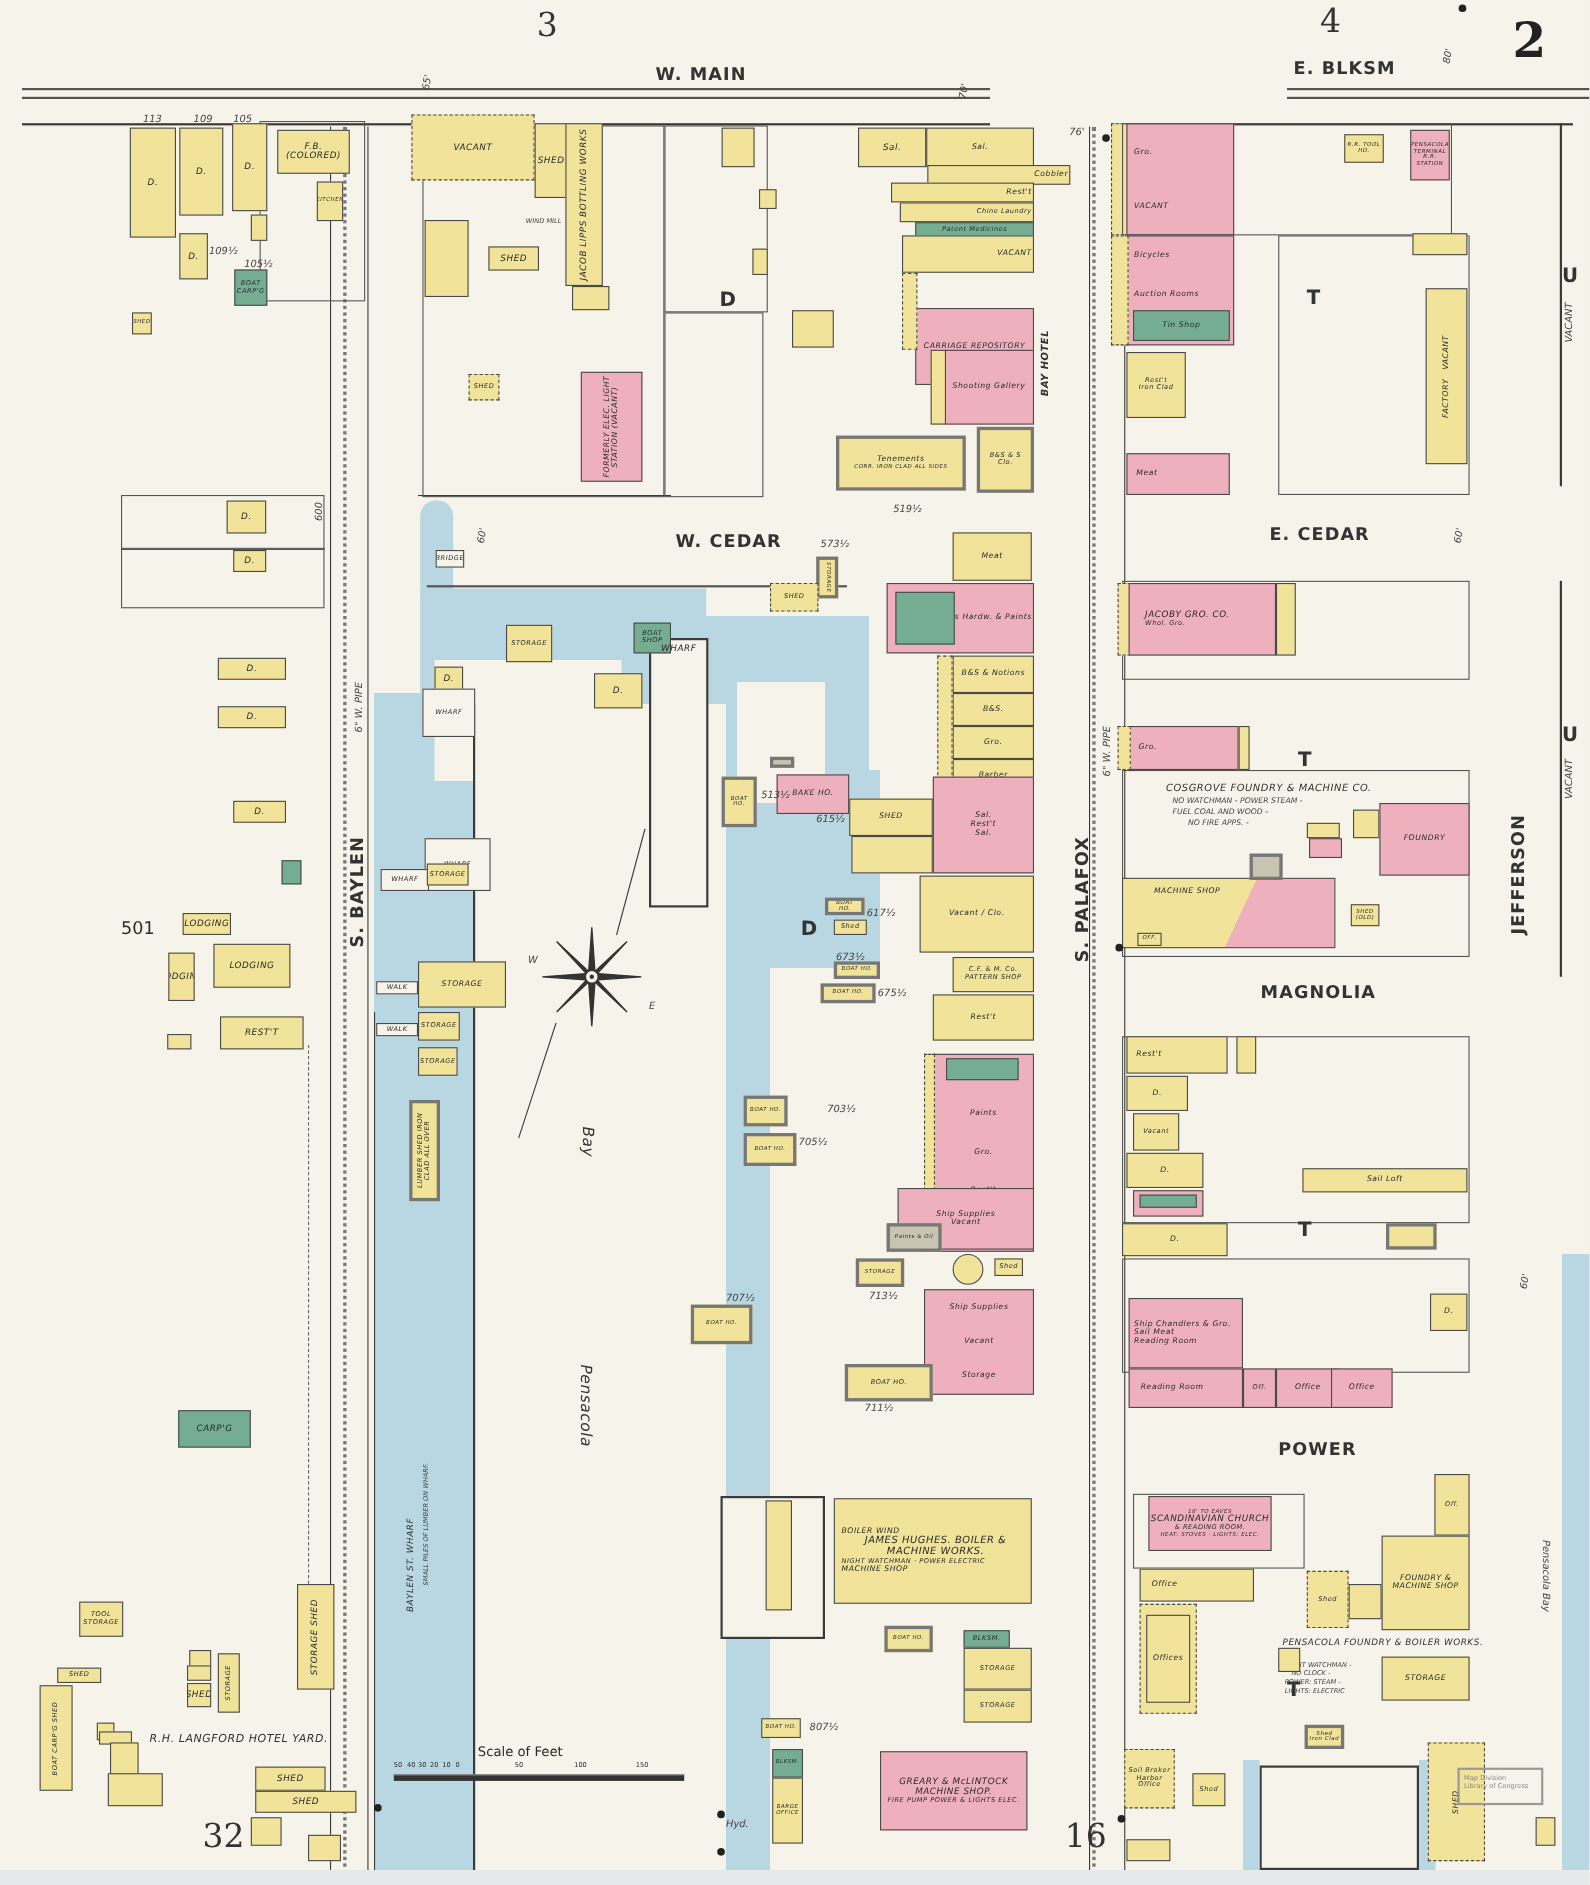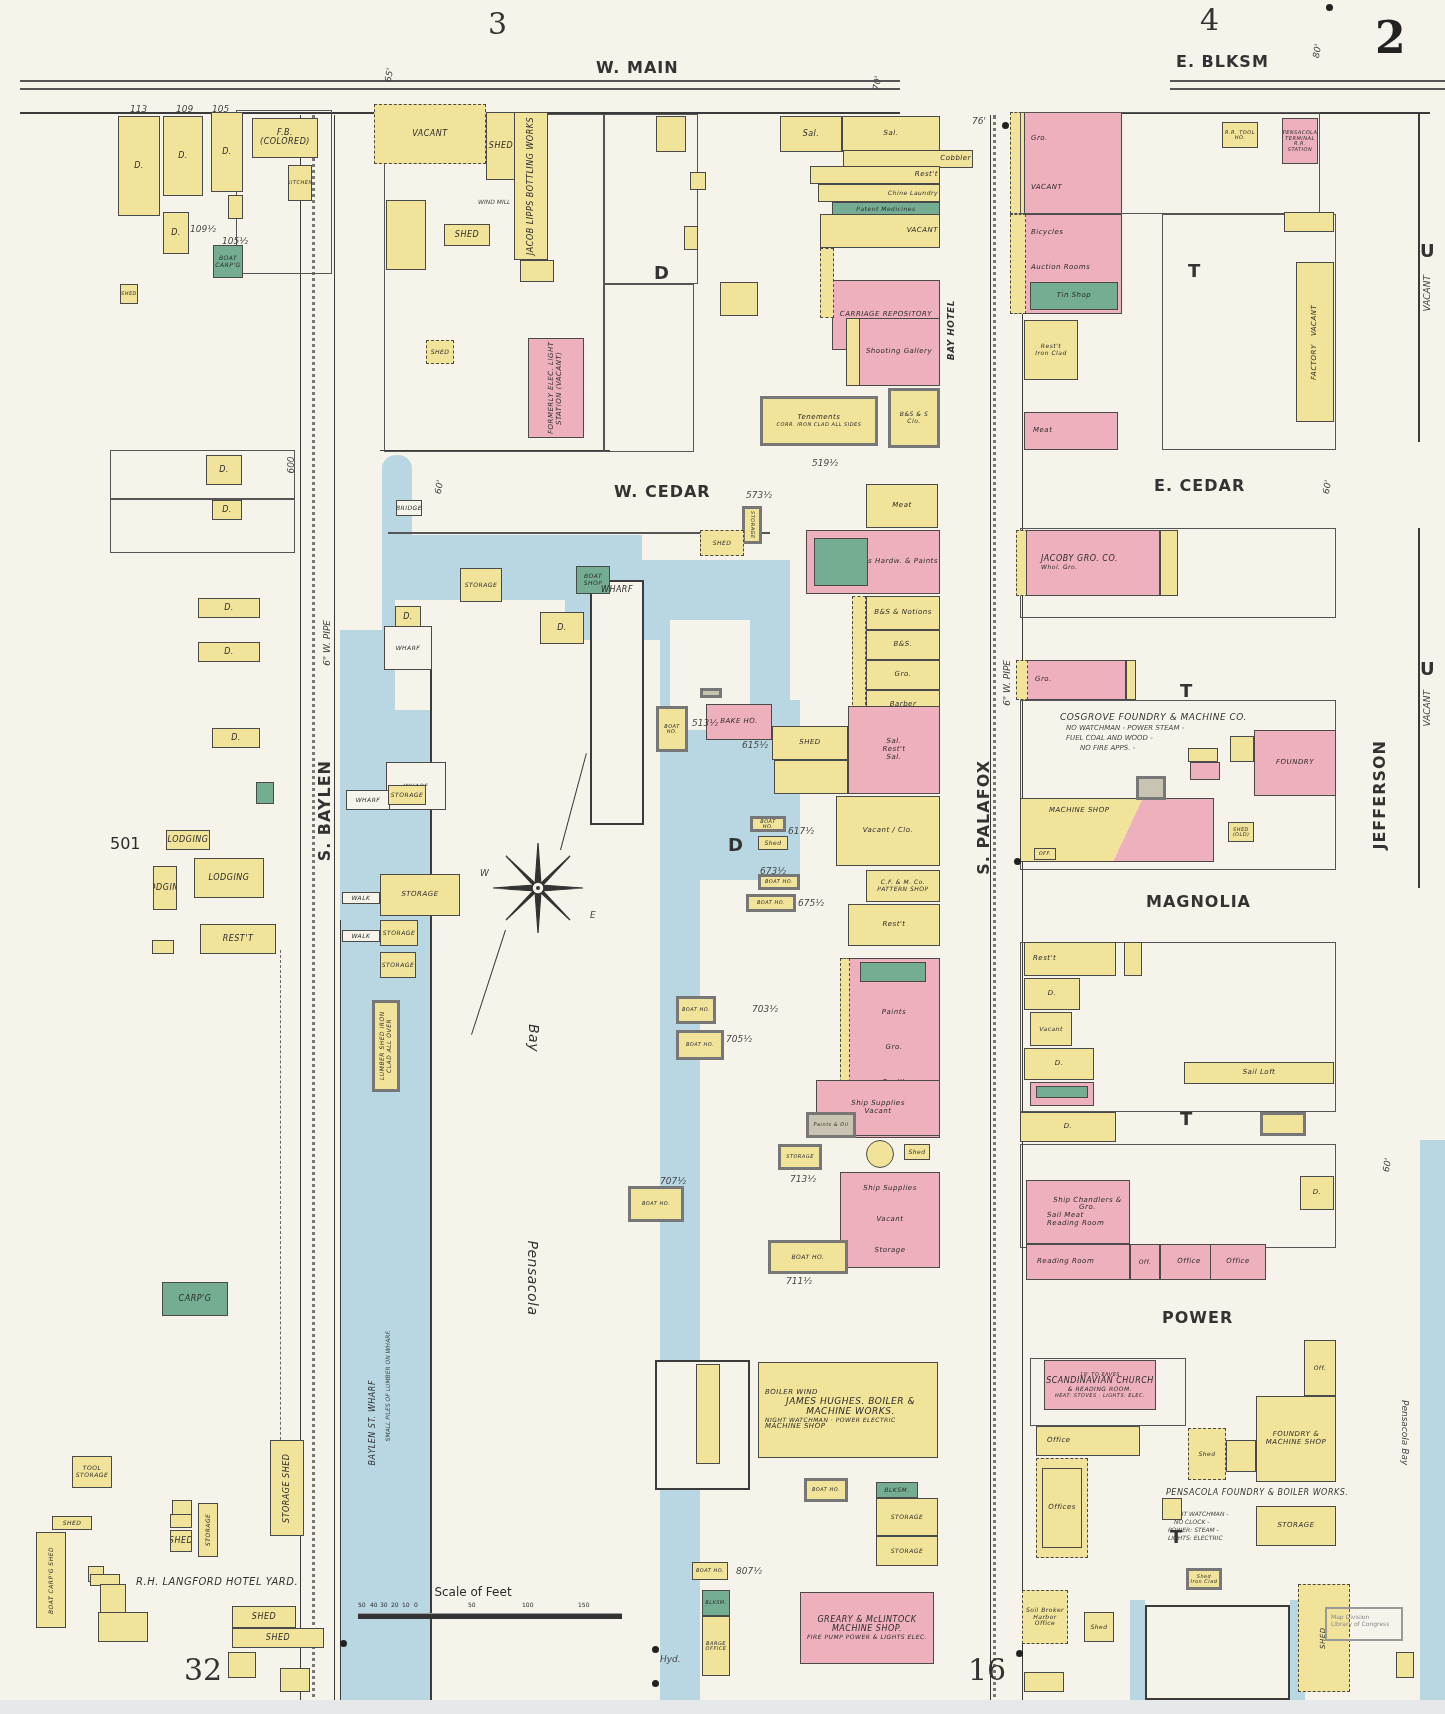--- a/index.html
+++ b/index.html
@@ -417,21 +417,21 @@
   <div class="b y" style="left:1030px;top:1012px;width:42px;height:34px;font-size:6px;">Vacant</div>
   <div class="b y" style="left:1024px;top:1048px;width:70px;height:32px;font-size:7px;">D.</div>
   <div class="b p" style="left:1030px;top:1082px;width:64px;height:24px;"></div>
   <div class="b g" style="left:1036px;top:1086px;width:52px;height:12px;"></div>
   <div class="b y" style="left:1184px;top:1062px;width:150px;height:22px;font-size:7px;">Sail Loft</div>
   <div class="block-letter" style="left:1180px;top:1108px;">T</div>
   <div class="b y" style="left:1020px;top:1112px;width:96px;height:30px;font-size:7px;">D.</div>
   <div class="b y iron" style="left:1260px;top:1112px;width:46px;height:24px;font-size:5px;"></div>
   <div class="lot" style="left:1020px;top:1144px;width:316px;height:104px;"></div>
   <div class="b y" style="left:1300px;top:1176px;width:34px;height:34px;font-size:7px;">D.</div>
-  <div class="b p" style="left:1026px;top:1180px;width:104px;height:64px;font-size:7px;flex-direction:column;align-items:flex-start;padding-left:20px;">
+  <div class="b p" style="left:1026px;top:1180px;width:104px;height:64px;font-size:7px;flex-direction:column;align-items:flex-start;padding-left:4px;">
     <span>Ship Chandlers &amp; Gro.</span>
     <span>Sail Meat</span>
     <span>Reading Room</span>
   </div>
   <div class="b p" style="left:1130px;top:1244px;width:30px;height:36px;font-size:6px;">Off.</div>
   <div class="b p" style="left:1160px;top:1244px;width:58px;height:36px;font-size:7px;">Office</div>
   <div class="b p" style="left:1210px;top:1244px;width:56px;height:36px;font-size:7px;">Office</div>
   <div class="b p" style="left:1026px;top:1244px;width:104px;height:36px;font-size:7px;justify-content:flex-start;padding-left:10px;">Reading Room</div>
 
   <div class="lot" style="left:1030px;top:1358px;width:156px;height:68px;"></div>

